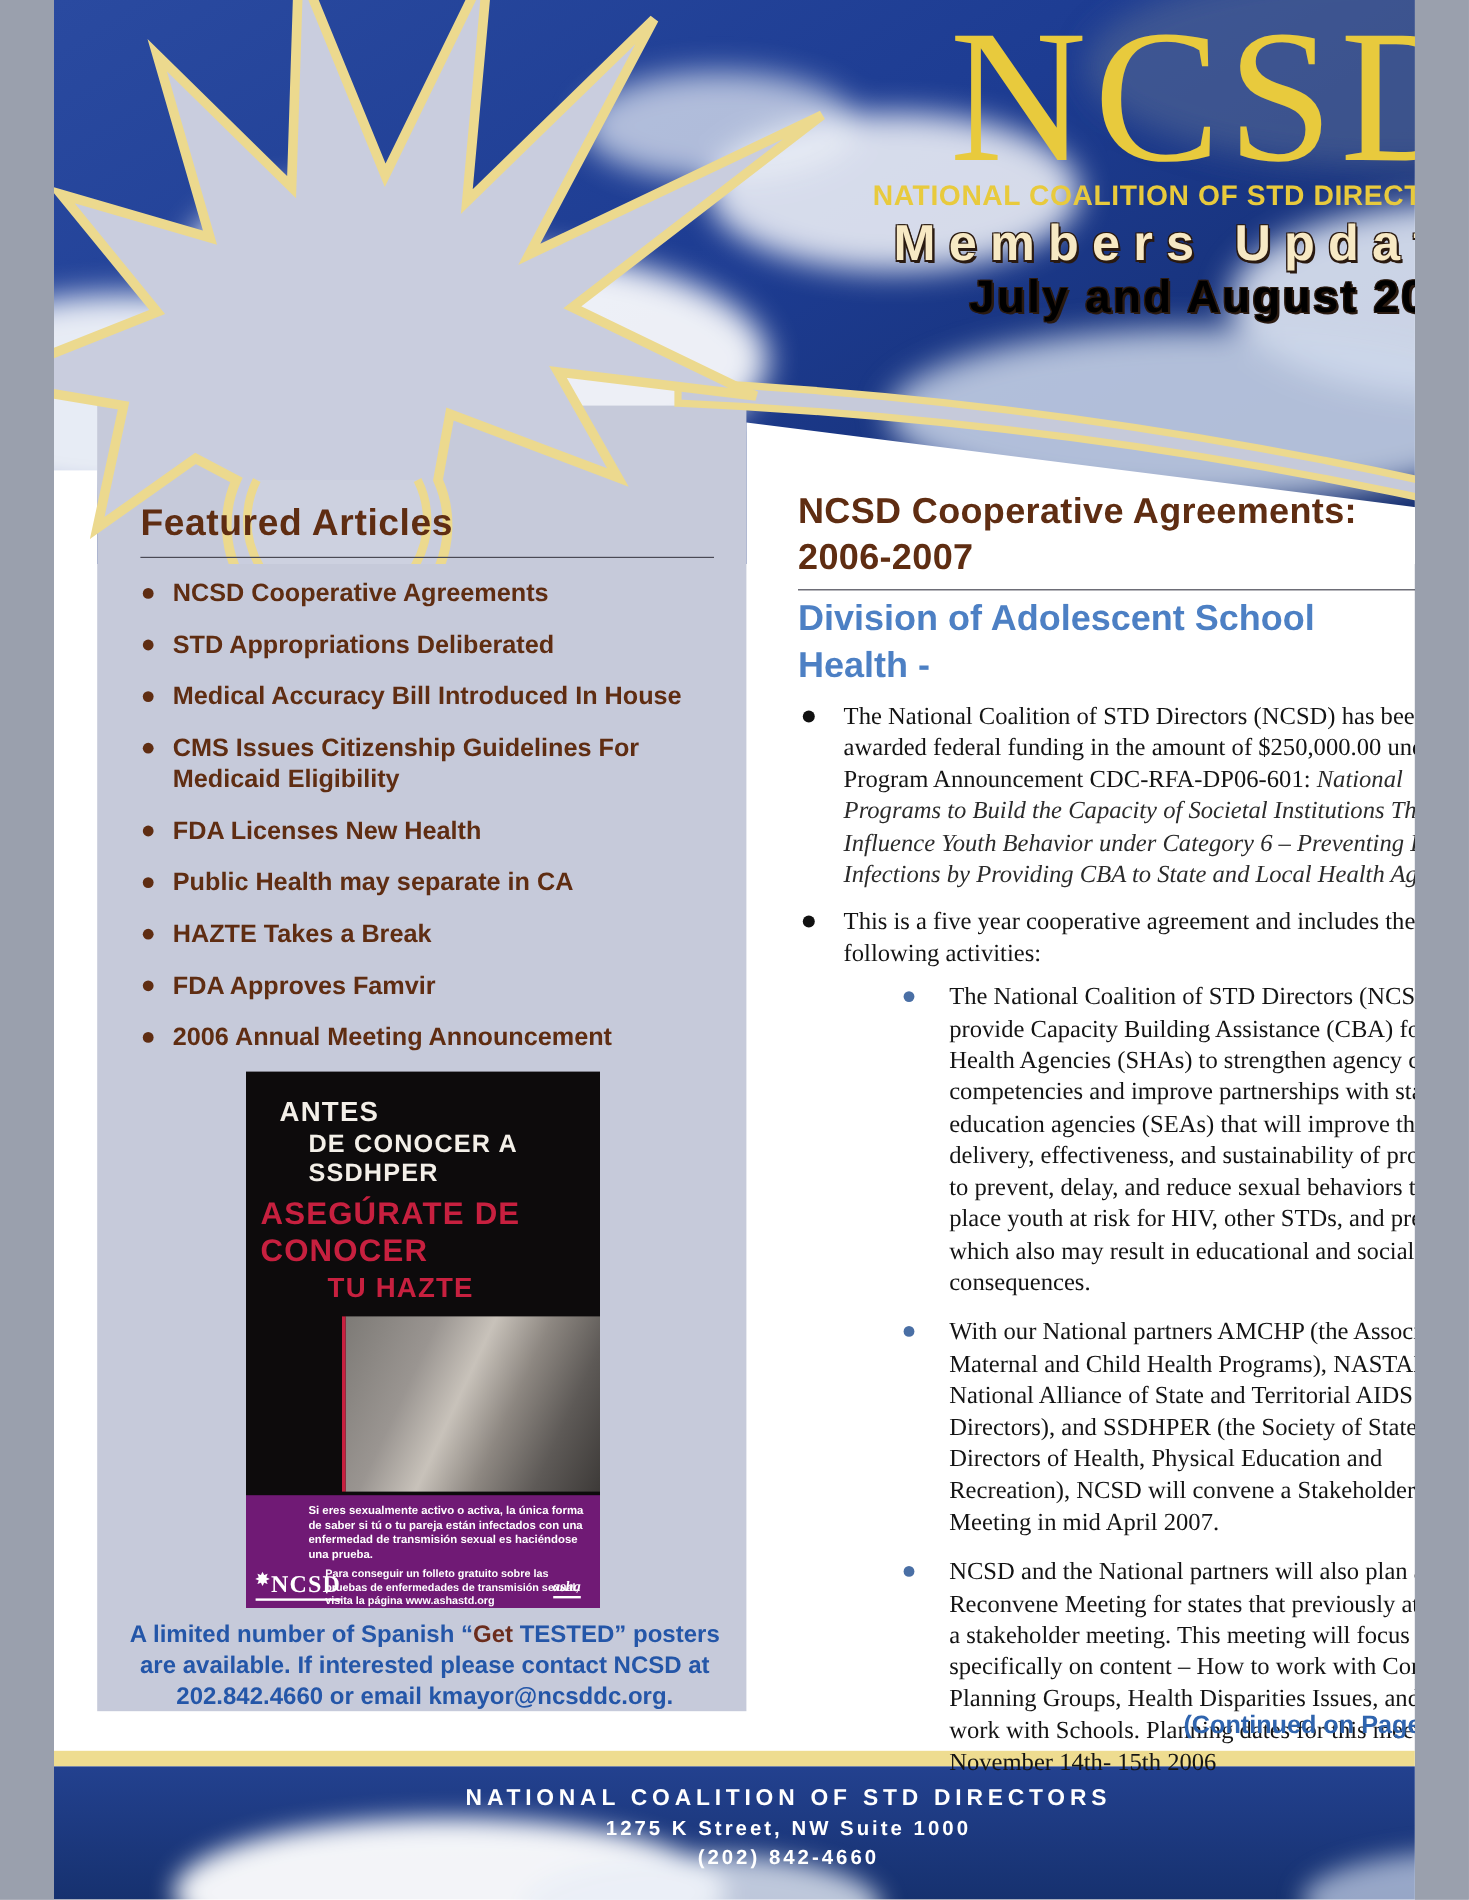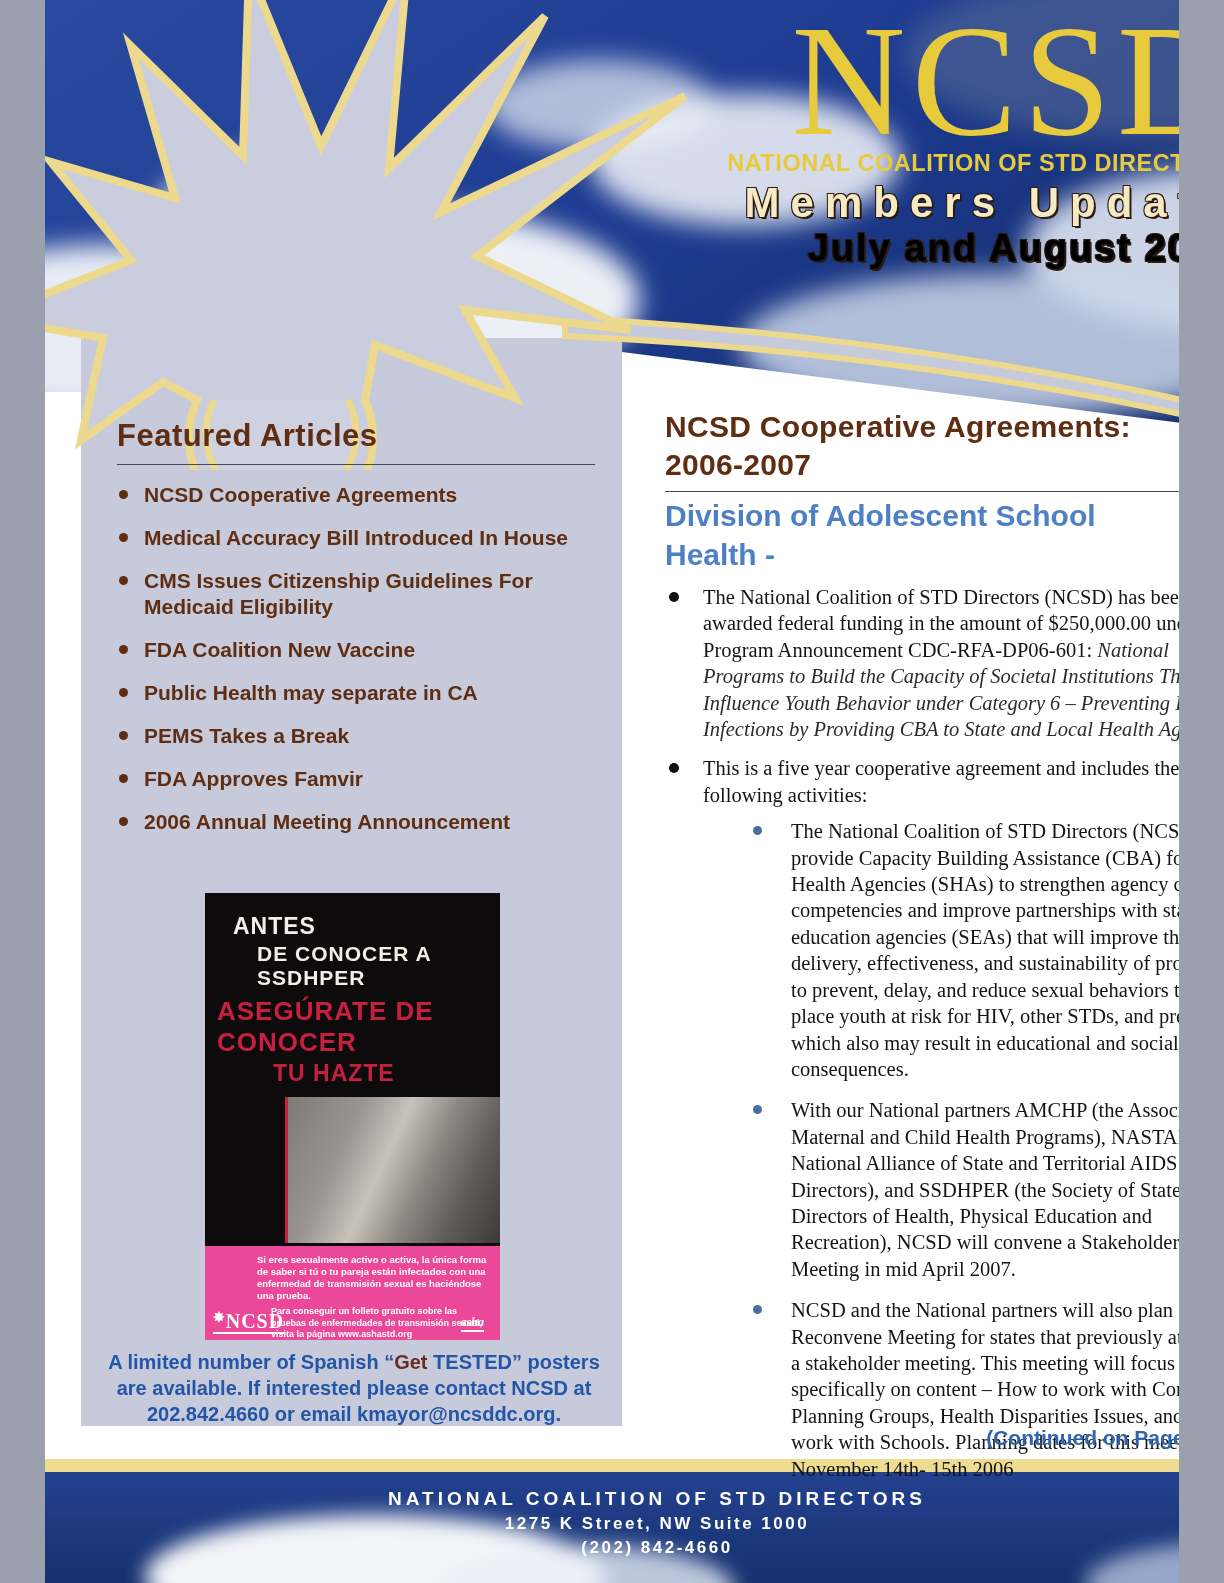--- a/index.html
+++ b/index.html
@@ -34,21 +34,21 @@
   .poster{left:160px;top:893px;width:295px;height:447px;background:#0d0b0c;z-index:3;
           font-weight:bold;overflow:hidden;}
   .p-l1{margin:20px 0 0 28px;color:#f3efe8;font-size:23px;letter-spacing:1px;}
   .p-l2{margin:2px 0 0 52px;color:#f3efe8;font-size:21px;letter-spacing:1px;}
   .p-l3{margin:6px 0 0 12px;color:#c7203f;font-size:26px;letter-spacing:1px;}
   .p-l4{margin:2px 0 0 68px;color:#c7203f;font-size:23px;letter-spacing:1px;}
   .p-photo{margin:10px 0 0 80px;width:212px;height:146px;border-left:3px solid #c7203f;
            background:linear-gradient(115deg,#7d7a76 0%,#9a9591 28%,#c8c2ba 45%,#8d8781 62%,#5e5a57 80%,#3d3a38 100%);}
   .p-l5{margin:8px 0 0 24px;color:#c7203f;font-size:31px;letter-spacing:1px;}
   .p-l6{margin:0px 0 0 34px;color:#f3efe8;font-size:27px;letter-spacing:1px;}
-  .p-band{position:absolute;left:0;bottom:0;width:295px;height:94px;background:#ec4899;}
+  .p-band{position:absolute;left:0;bottom:0;width:295px;height:94px;background:#701a75;}
   .p-band .t1{margin:8px 8px 0 52px;color:#fff;font-size:9.5px;line-height:12px;font-weight:bold;}
   .p-band .t2{margin:4px 8px 0 66px;color:#fff;font-size:9px;line-height:11.5px;font-weight:bold;}
   .p-ncsd{position:absolute;left:8px;bottom:6px;color:#fff;font-family:"Liberation Serif",serif;
           font-size:20px;letter-spacing:1px;border-bottom:2px solid #fff;line-height:22px;}
   .p-ncsd .star{font-size:14px;vertical-align:6px;}
   .p-asha{position:absolute;right:16px;bottom:8px;color:#fff;font-style:italic;font-size:12px;
           font-family:"Liberation Serif",serif;border-bottom:2px solid #fff;}
 
   .caption{left:62px;top:1349px;width:494px;text-align:center;z-index:3;
            color:#2456a8;font-size:20px;line-height:26px;font-weight:bold;}
@@ -127,44 +127,48 @@
 
   <div class="abs fa-title">Featured Articles</div>
   <div class="abs fa-rule"></div>
   <ul class="abs fa-list">
 
       <li>
         <span class="dot"></span>
         <span>NCSD Cooperative Agreements</span>
       </li>
 
+      <li>
+        <span class="dot"></span>
+        <span>STD Appropriations Deliberated</span>
+      </li>
 
       <li>
         <span class="dot"></span>
         <span>Medical Accuracy Bill Introduced In House</span>
       </li>
 
       <li>
         <span class="dot"></span>
         <span>CMS Issues Citizenship Guidelines For Medicaid Eligibility</span>
       </li>
 
       <li>
         <span class="dot"></span>
-        <span>FDA Coalition New Vaccine</span>
+        <span>FDA Licenses New Health</span>
       </li>
 
       <li>
         <span class="dot"></span>
         <span>Public Health may separate in CA</span>
       </li>
 
       <li>
         <span class="dot"></span>
-        <span>PEMS Takes a Break</span>
+        <span>HAZTE Takes a Break</span>
       </li>
 
       <li>
         <span class="dot"></span>
         <span>FDA Approves Famvir</span>
       </li>
 
       <li>
         <span class="dot"></span>
         <span>2006 Annual Meeting Announcement</span>

